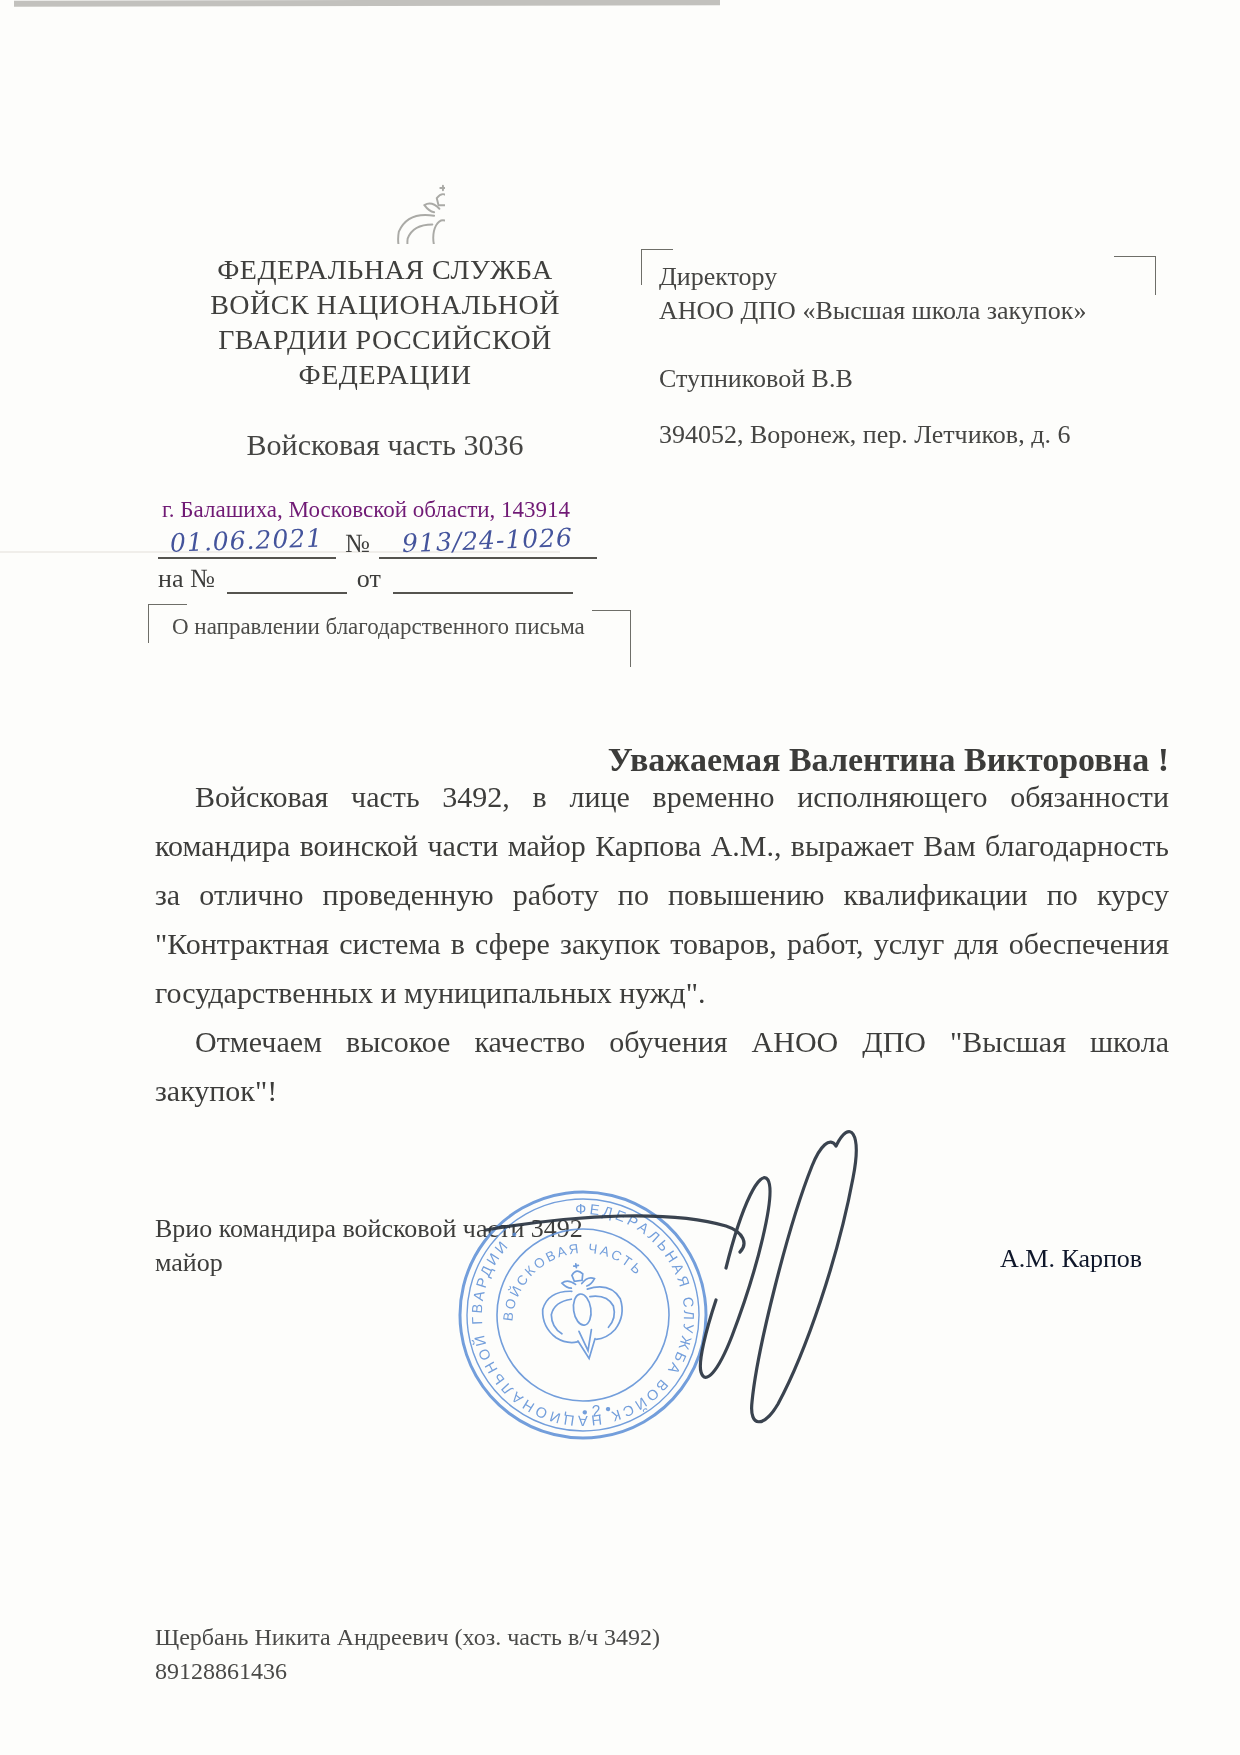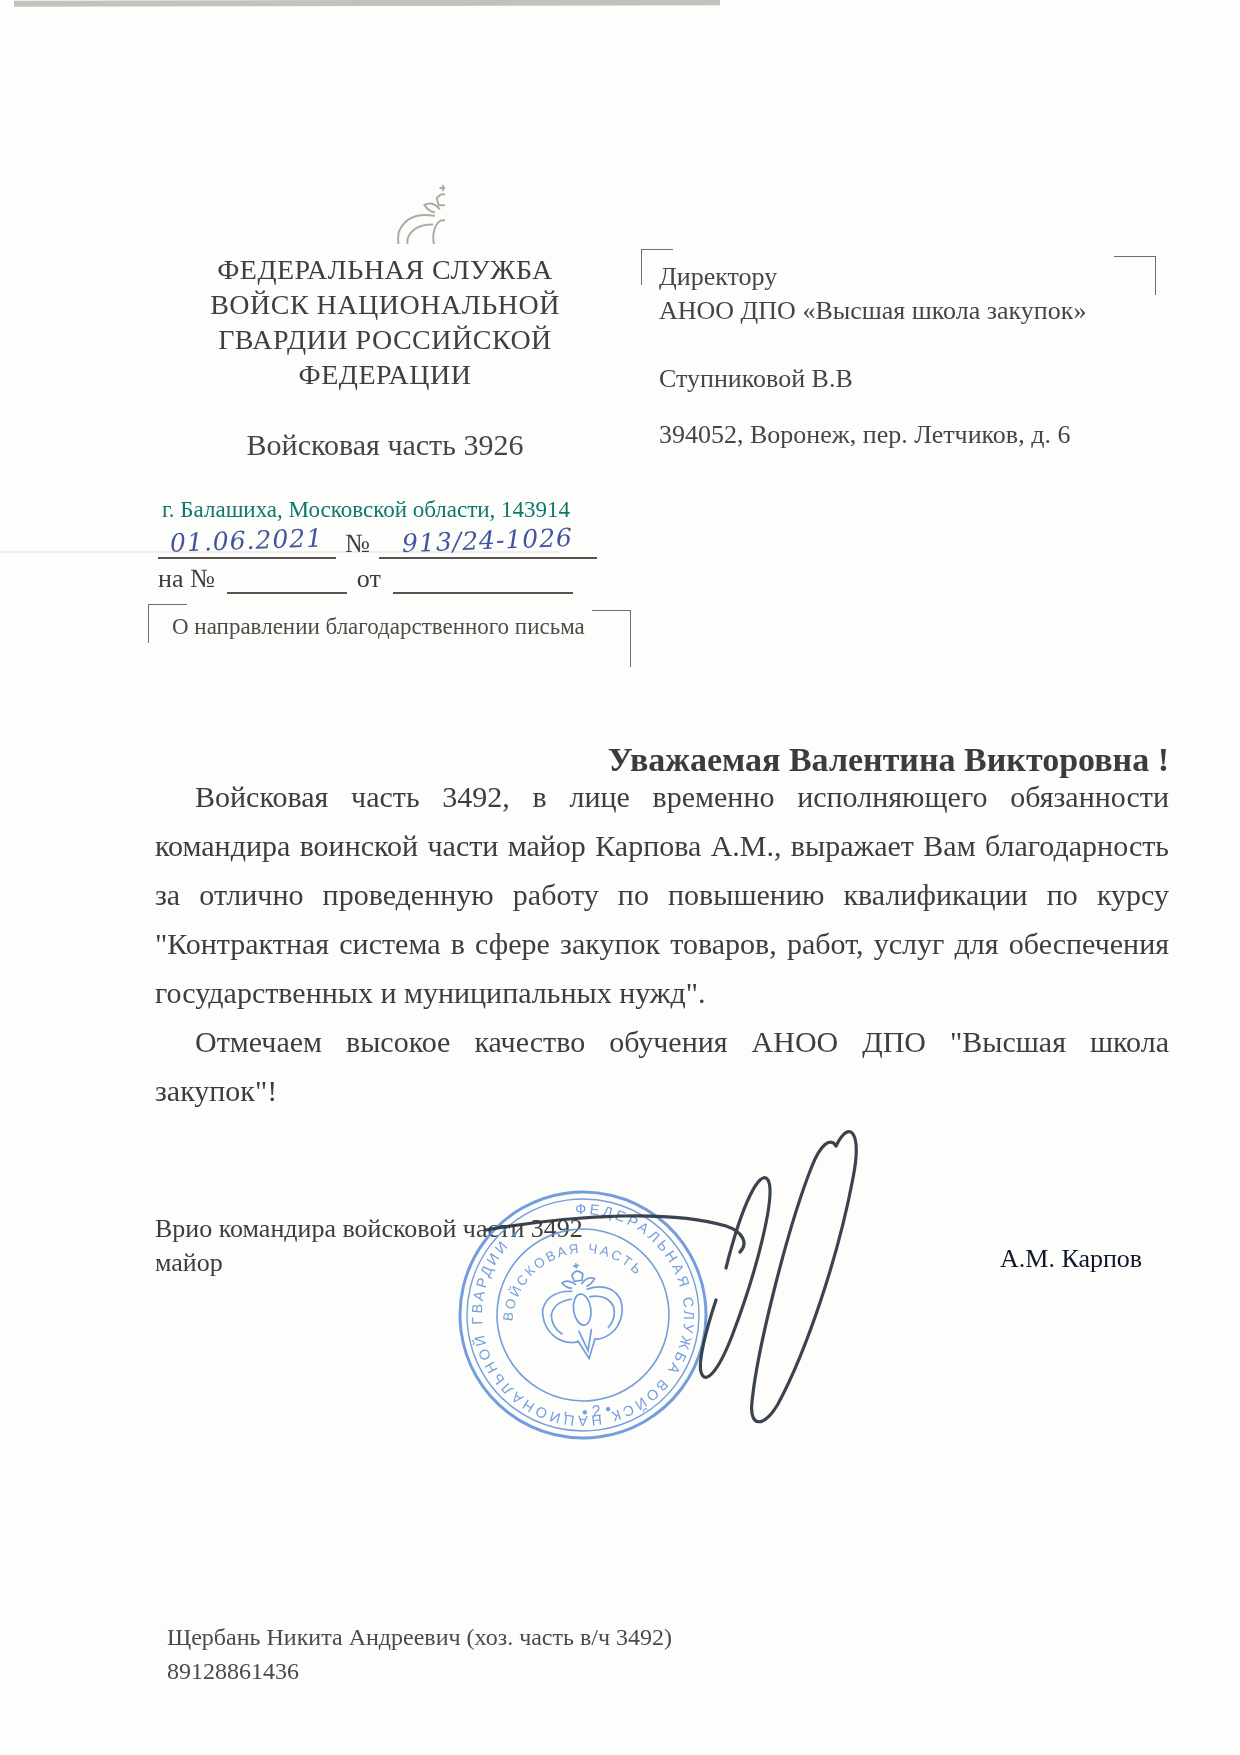--- a/index.html
+++ b/index.html
@@ -9,21 +9,21 @@
     font-family:"Liberation Serif", serif;color:#3a3a38;
   }
   .abs{position:absolute;}
   
   .scan-edge-top{left:14px;top:0;width:706px;height:6px;background:#c2c1bd;transform:rotate(-0.12deg);}
   .fold-line{left:0;top:551px;width:560px;height:2px;background:#f0eeea;}
   
   .emblem-svg{left:335px;top:124px;width:110px;height:120px;color:#aaaaa6;}
   .org-block{left:150px;top:252px;width:470px;text-align:center;font-size:28px;line-height:35px;letter-spacing:0.5px;color:#3f3f3d;}
   .unit-line{left:150px;top:428px;width:470px;text-align:center;font-size:30px;color:#454543;}
-  .city-line{left:162px;top:497px;font-size:23px;color:#0f766e;}
+  .city-line{left:162px;top:497px;font-size:23px;color:#701a75;}
   .date-line{left:158px;top:526px;display:flex;align-items:flex-end;}
   .hw{font-family:"DejaVu Serif", serif;font-style:italic;color:#44549c;font-size:25px;letter-spacing:1px;}
   .hw-slot{display:inline-block;border-bottom:2px solid #55544f;text-align:center;padding-bottom:2px;}
   .hw-slot .hw{display:inline-block;transform:rotate(-2deg);}
   .slot-date{width:178px;}
   .slot-number{width:218px;}
   .num-label{font-size:26px;margin:0 9px;color:#3d3d3b;}
   .ref-line{left:158px;top:564px;display:flex;align-items:flex-end;font-size:26px;color:#3d3d3b;}
   .blank{display:inline-block;border-bottom:2px solid #55544f;height:26px;}
   .blank-1{width:120px;margin:0 10px 0 12px;}
@@ -49,21 +49,21 @@
   .body-text p{margin:0;text-indent:40px;}
   
   .sig-pos{left:155px;top:1212px;font-size:26px;line-height:34px;color:#3d3d3b;}
   .sig-name{left:1000px;top:1244px;font-size:26px;color:#0f172a;}
   
   .stamp-svg{left:450px;top:1182px;width:266px;height:266px;opacity:0.85;transform:rotate(-8deg);}
   .stamp-svg text{font-family:"Liberation Sans", sans-serif;}
   
   .ink-svg{left:0;top:0;width:1240px;height:1755px;pointer-events:none;}
   
-  .footer{left:155px;top:1620px;font-size:24px;line-height:34px;color:#4a4a48;margin-left:12px;}
+  .footer{left:155px;top:1620px;font-size:24px;line-height:34px;color:#4a4a48;}
   .hidden-defs{position:absolute;width:0;height:0;overflow:hidden;}
 </style>
 </head>
 <body>
 
 <svg class="hidden-defs" aria-hidden="true">
   <symbol id="eagle-emblem" viewBox="-60 -68 120 136">
     <g fill="none" stroke="currentColor" stroke-width="2.2" stroke-linecap="round">
       <path d="M -7 -52 Q 0 -61 7 -52 L 5 -44 L -5 -44 Z"></path>
       <path d="M 0 -61 v -5 M -3 -63.5 h 6"></path>
@@ -87,21 +87,21 @@
   <svg class="abs emblem-svg" viewBox="-60 -68 120 136">
     <use href="#eagle-emblem"></use>
   </svg>
 
   <div class="abs org-block">
     <div>ФЕДЕРАЛЬНАЯ СЛУЖБА</div>
     <div>ВОЙСК НАЦИОНАЛЬНОЙ</div>
     <div>ГВАРДИИ РОССИЙСКОЙ</div>
     <div>ФЕДЕРАЦИИ</div>
   </div>
-  <div class="abs unit-line">Войсковая часть 3926</div>
+  <div class="abs unit-line">Войсковая часть 3036</div>
   <div class="abs city-line">г. Балашиха, Московской области, 143914</div>
 
   <div class="abs date-line">
     <span class="hw-slot slot-date"><span class="hw">01.06.2021</span></span>
     <span class="num-label">№</span>
     <span class="hw-slot slot-number"><span class="hw">913/24-1026</span></span>
   </div>
 
   <div class="abs ref-line">
     <span>на №</span>

